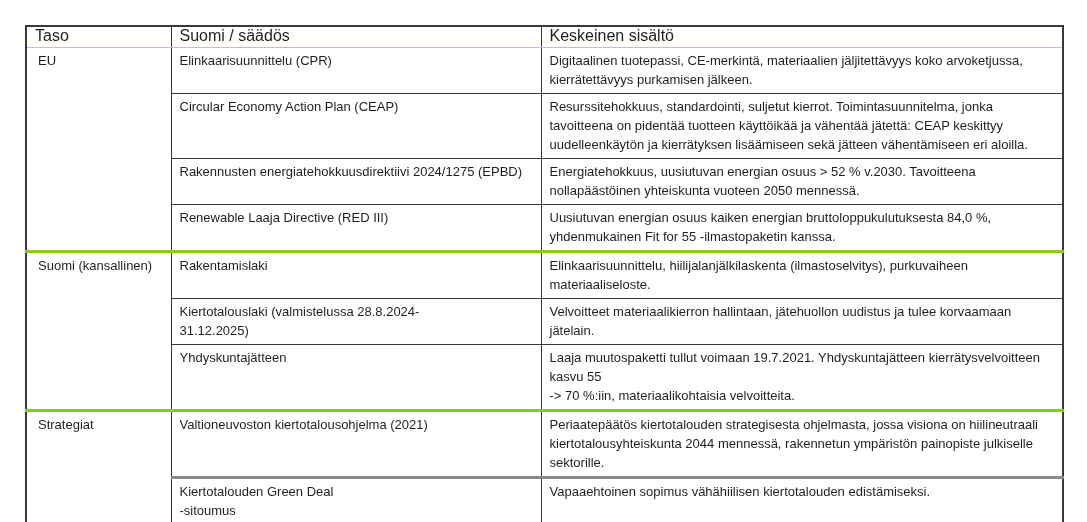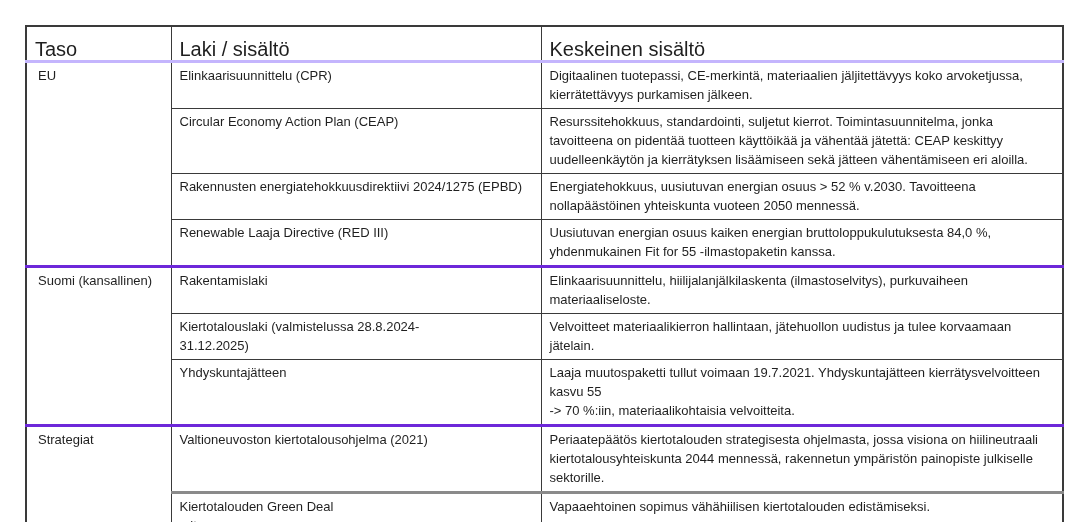--- a/index.html
+++ b/index.html
@@ -22,51 +22,51 @@
   col.col-laki    { width: 370px; }
   col.col-sisalto { width: 522px; }
   th, td {
     border: 1px solid #3a3a3a;
     vertical-align: top;
     text-align: left;
     padding: 3px 8px 4px 8px;
   }
   th {
     font-weight: normal;
-    font-size: 20px;
+    font-size: 16px;
     line-height: 18px;
-    border-bottom: 3px solid #c4b5fd;
-    padding-top: 13px;
+    border-bottom: 1px solid #c4b5fd;
+    padding-top: 0;
     padding-bottom: 2px;
   }
   td {
     font-size: 13px;
     line-height: 19px;
     white-space: pre-line;
   }
   td.level-cell {
     padding-left: 11px;
   }
-  tr.section-start td { border-top: 3px solid #6d28d9; }
+  tr.section-start td { border-top: 3px solid #84cc16; }
   tr.thick-top td     { border-top: 3px solid #8a8a8a; }
 </style>
 </head>
 <body>
 
 <div class="page">
   <table class="law-table">
     <colgroup>
       <col class="col-taso">
       <col class="col-laki">
       <col class="col-sisalto">
     </colgroup>
     <thead>
       <tr>
         <th>Taso</th>
-        <th>Laki / sisältö</th>
+        <th>Suomi / säädös</th>
         <th>Keskeinen sisältö</th>
       </tr>
     </thead>
     <tbody>
 
       <tr>
         <td class="level-cell" rowspan="4">EU</td>
         <td class="law-cell">Elinkaarisuunnittelu (CPR)</td>
         <td class="content-cell">Digitaalinen tuotepassi, CE-merkintä, materiaalien jäljitettävyys koko arvoketjussa, kierrätettävyys purkamisen jälkeen.</td>
       </tr>

